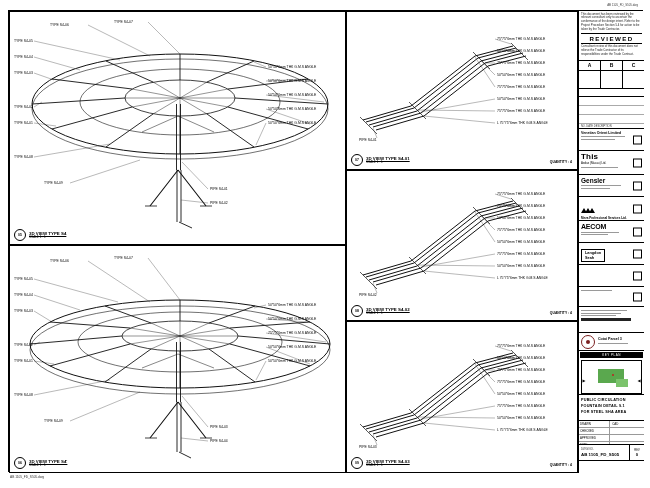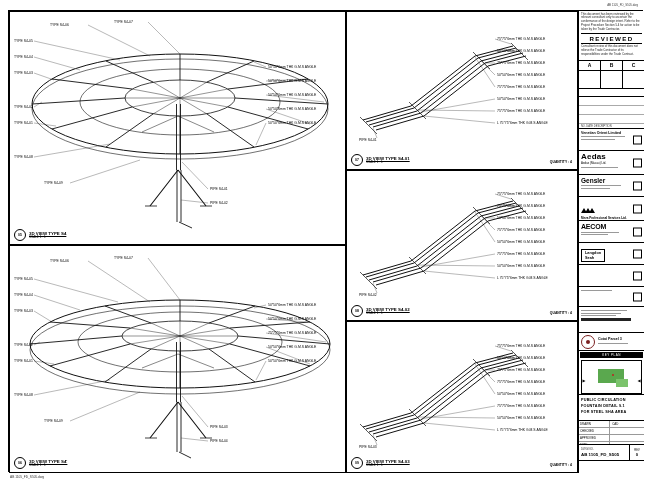--- a/index.html
+++ b/index.html
@@ -295,21 +295,21 @@
       </div>
 
       <div class="tb-row" style="height:22px">
         <div class="co-name">Venetian Orient Limited</div>
         <div class="microbar" style="width:72%"></div>
         <div class="microbar" style="width:55%"></div>
         <div class="sq"></div>
       </div>
 
       <div class="tb-row" style="height:24px">
-        <div class="logo-aedas">Aedas</div>
+        <div class="logo-aedas">This</div>
         <div class="logo-sub">Aedas (Macau) Ltd.</div>
         <div class="microbar" style="width:60%"></div>
         <div class="sq"></div>
       </div>
 
       <div class="tb-row" style="height:22px">
         <div class="logo-gensler">Gensler</div>
         <div class="microbar" style="width:65%"></div>
         <div class="microbar" style="width:48%"></div>
         <div class="sq"></div>

